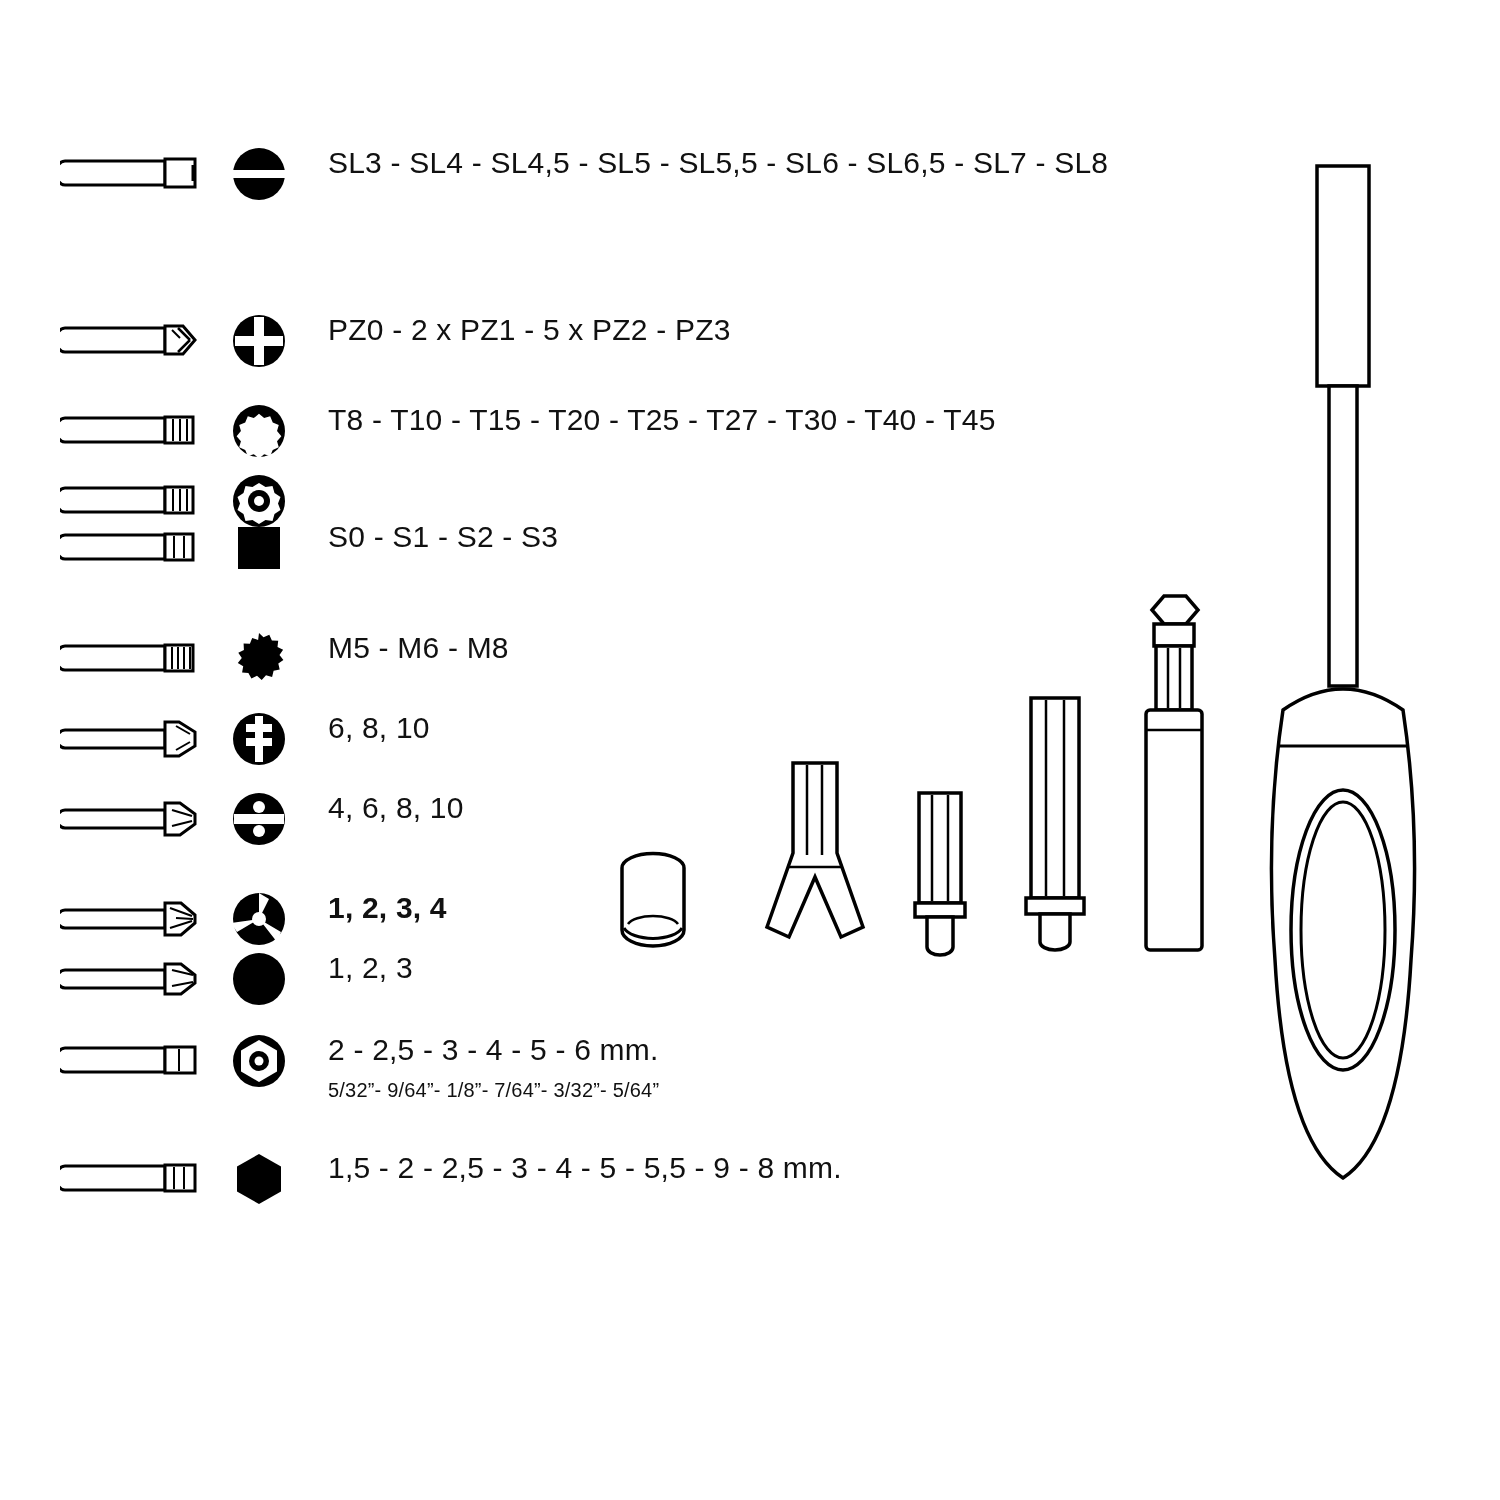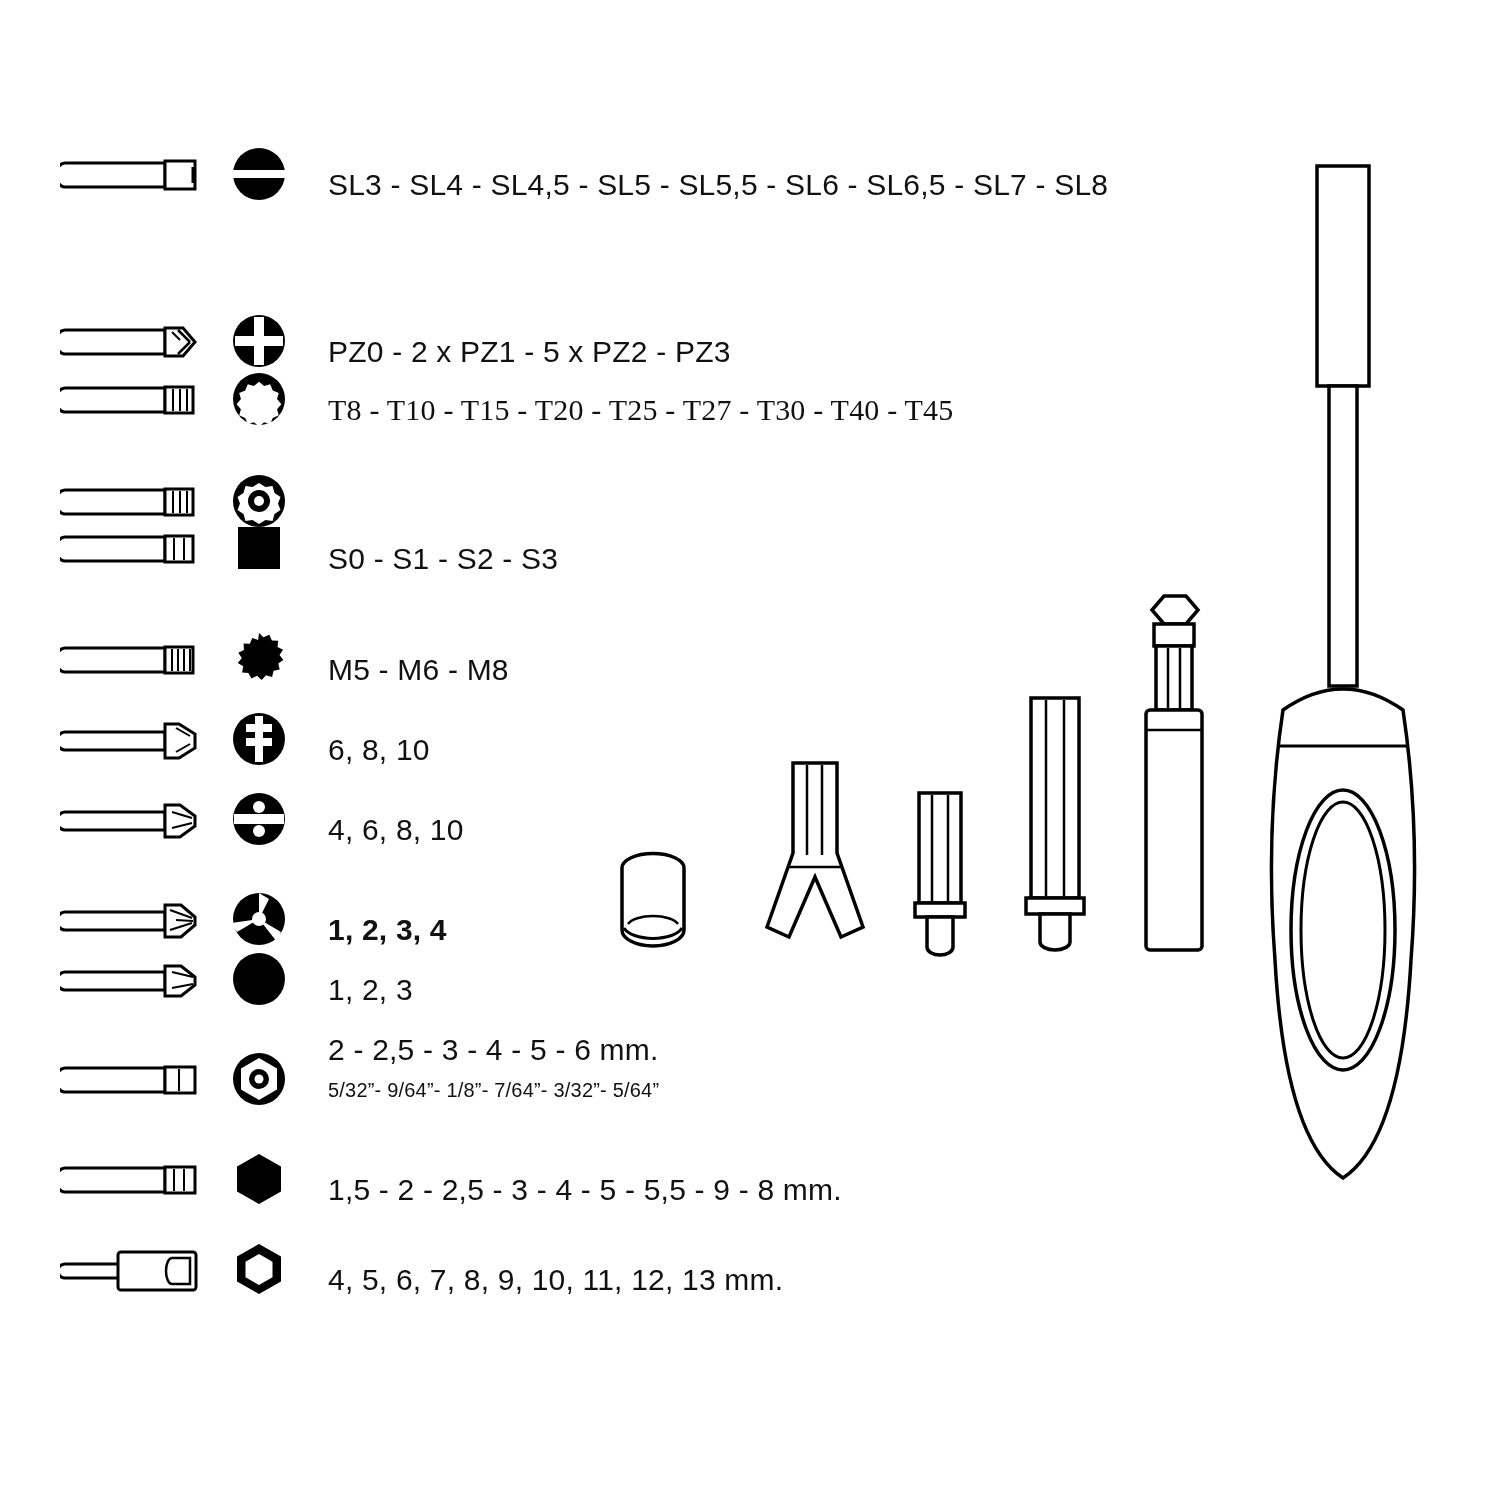--- a/index.html
+++ b/index.html
@@ -1,19 +1,19 @@
 <!DOCTYPE html>
 <html><head>
 <meta charset="utf-8">
 <style>
   html,body{margin:0;padding:0;background:#ffffff;}
   body{width:1500px;height:1500px;overflow:hidden;font-family:"Liberation Sans",sans-serif;color:#111111;}
   #sheet{position:relative;width:1500px;height:1500px;}
 
-  .row{position:absolute;left:60px;display:flex;align-items:flex-end;gap:20px;}
+  .row{position:absolute;left:60px;display:flex;align-items:flex-start;gap:20px;}
   .bitwrap{width:140px;height:60px;position:relative;flex:0 0 140px;}
   .bitwrap svg{position:absolute;left:0;top:0;}
   .iconwrap{width:62px;height:62px;position:relative;flex:0 0 62px;margin-left:8px;display:flex;align-items:center;justify-content:center;}
   .labels{margin-left:18px;display:flex;flex-direction:column;justify-content:center;}
   .lbl{font-size:30px;line-height:40px;white-space:nowrap;letter-spacing:0.2px;}
   .lbl.second{font-size:20px;}
 
   .tool{position:absolute;}
 </style>
 </head>
@@ -55,21 +55,21 @@
       <svg width="58" height="58" viewBox="0 0 58 58">
         <circle cx="29" cy="29" r="26" fill="#000"></circle>
         <path d="M24 5 h10 v19 h19 v10 h-19 v19 h-10 v-19 h-19 v-10 h19 z" fill="#fff"></path>
       </svg>
     </div>
     <div class="labels">
       <div class="lbl">PZ0 - 2 x PZ1 - 5 x PZ2 - PZ3</div>
     </div>
   </div>
 
-  <div class="row" style="top:368px;font-family:Liberation Serif, serif;">
+  <div class="row" style="top:400px;">
     <div class="bitwrap">
       <svg width="140" height="60" viewBox="0 0 140 60">
         <path d="M5 18 h100 v24 h-100 a9 12 0 0 1 0 -24 z" fill="#fff" stroke="#000" stroke-width="3"></path>
         <rect x="105" y="17" width="28" height="26" fill="#fff" stroke="#000" stroke-width="3"></rect>
         <line x1="113" y1="19" x2="113" y2="41" stroke="#000" stroke-width="2"></line>
         <line x1="120" y1="19" x2="120" y2="41" stroke="#000" stroke-width="2"></line>
         <line x1="127" y1="19" x2="127" y2="41" stroke="#000" stroke-width="2"></line>
       </svg>
     </div>
     <div class="iconwrap">
@@ -267,38 +267,20 @@
     <div class="iconwrap">
       <svg width="58" height="58" viewBox="0 0 58 58">
         <path d="M29 4 l22 12.5 v25 l-22 12.5 l-22 -12.5 v-25 z" fill="#000"></path>
       </svg>
     </div>
     <div class="labels">
       <div class="lbl">1,5 - 2 - 2,5 - 3 - 4 - 5 - 5,5 - 9 - 8 mm.</div>
     </div>
   </div>
 
-  <div class="row" style="top:1238px;">
-    <div class="bitwrap">
-      <svg width="140" height="60" viewBox="0 0 140 60">
-        <path d="M5 24 h55 v14 h-55 a7 7 0 0 1 0 -14 z" fill="#fff" stroke="#000" stroke-width="3"></path>
-        <rect x="58" y="12" width="78" height="38" rx="3" fill="#fff" stroke="#000" stroke-width="3"></rect>
-        <path d="M112 18 h18 v26 h-18 a6 13 0 0 1 0 -26 z" fill="#fff" stroke="#000" stroke-width="2.5"></path>
-      </svg>
-    </div>
-    <div class="iconwrap">
-      <svg width="58" height="58" viewBox="0 0 58 58">
-        <path d="M29 4 l22 12.5 v25 l-22 12.5 l-22 -12.5 v-25 z" fill="#000"></path>
-        <path d="M29 14 l13.5 7.7 v15.6 l-13.5 7.7 l-13.5 -7.7 v-15.6 z" fill="#fff"></path>
-      </svg>
-    </div>
-    <div class="labels">
-      <div class="lbl">4, 5, 6, 7, 8, 9, 10, 11, 12, 13 mm.</div>
-    </div>
-  </div>
 
   <div class="tool" style="left:610px;top:850px;">
     <svg width="90" height="110" viewBox="0 0 90 110">
       <path d="M12 18 a30 14 0 0 1 62 0 v62 a31 16 0 0 1 -62 0 z" fill="#fff" stroke="#000" stroke-width="3.5"></path>
       <path d="M14 78 a30 14 0 0 0 58 0" fill="none" stroke="#000" stroke-width="3"></path>
       <path d="M18 74 a26 11 0 0 1 50 0" fill="none" stroke="#000" stroke-width="2.5"></path>
     </svg>
   </div>
 
   <div class="tool" style="left:755px;top:755px;">

